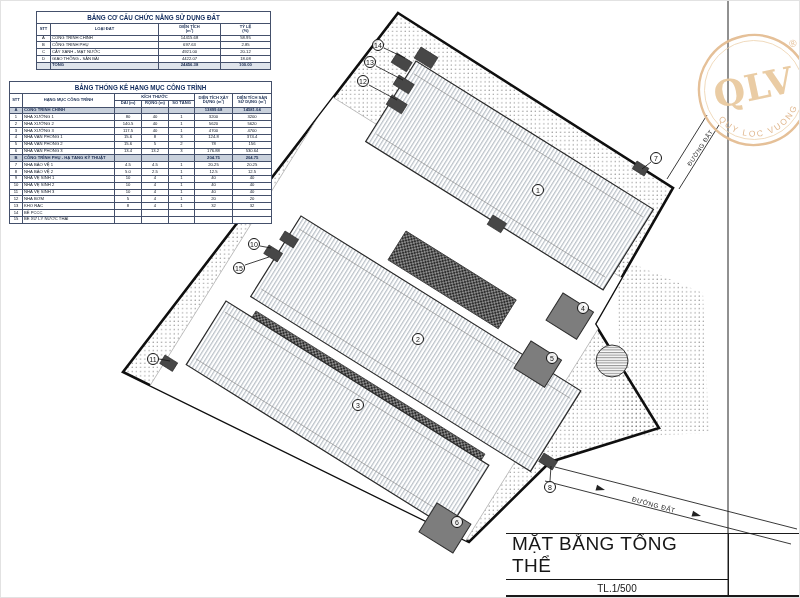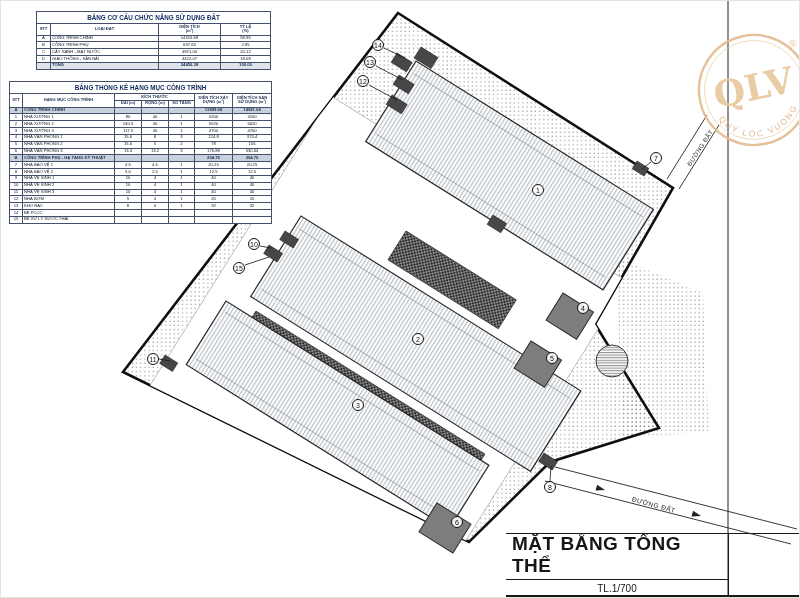--- a/index.html
+++ b/index.html
@@ -22,21 +22,21 @@
   
   #plan{position:absolute;left:0;top:0;}
   .marker{position:absolute;width:12px;height:12px;border:1px solid #111;border-radius:50%;
           background:rgba(255,255,255,.88);font-size:7px;color:#111;display:flex;
           align-items:center;justify-content:center;box-sizing:border-box;z-index:5;}
   
   #titleblock{position:absolute;left:505px;top:532px;width:295px;height:61px;
      border-top:1.6px solid #1a1a1a;border-bottom:2px solid #1a1a1a;display:flex;z-index:6;background:transparent;}
   #titleblock .cell-l{flex:1;display:flex;flex-direction:column;align-items:center;justify-content:center;}
   #titleblock .cell-r{width:72px;border-left:1.2px solid #1a1a1a;}
-  #plan-title{font-size:19px;font-weight:bold;letter-spacing:.5px;color:#161616;
+  #plan-title{font-size:19px;font-weight:normal;letter-spacing:.5px;color:#161616;
      border-bottom:1.4px solid #161616;padding:0 6px 2px 6px;}
   #plan-scale{font-size:10px;color:#161616;border-bottom:1px solid #161616;margin-top:3px;padding:0 4px 1px 4px;}
   
   #logo{position:absolute;left:693px;top:26px;width:120px;height:126px;z-index:4;
         opacity:.95;transform:rotate(-12deg);}
 </style>
 </head>
 <body>
 
 <div id="stage">
@@ -441,18 +441,18 @@
     <text x="104" y="26" font-size="10" fill="#e4bd93">®</text>
     <path id="lg-arc" d="M 16,74 A 46,46 0 0 0 104,74" fill="none"></path>
     <text font-size="8.5" letter-spacing="2" fill="#dfb489">
       <textPath href="#lg-arc" startOffset="8">QUY LOC VUONG</textPath>
     </text>
   </svg>
 
   <div id="titleblock">
     <div class="cell-l">
       <div id="plan-title">MẶT BẰNG TỔNG THỂ</div>
-      <div id="plan-scale">TL.1/700</div>
+      <div id="plan-scale">TL.1/500</div>
     </div>
     <div class="cell-r"></div>
   </div>
 
 </div>
 
 </body></html>

